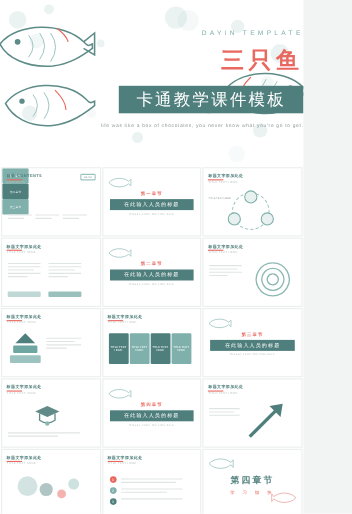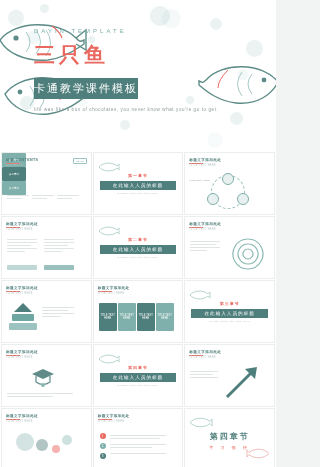--- a/index.html
+++ b/index.html
@@ -20,33 +20,33 @@
       radial-gradient(circle at 30% 22%, rgba(120,175,170,0.07) 0 4px, transparent 5px),
       radial-gradient(circle at 78% 30%, rgba(120,175,170,0.06) 0 7px, transparent 8px);
   }
   
   .cover{position:relative;height:152px;overflow:hidden;}
   .cover-dots{position:absolute;inset:0;}
   .dot{position:absolute;border-radius:50%;background:rgba(138,190,185,0.18);}
   .fish{position:absolute;}
   .fish svg{display:block;}
   .cover-text{
-    position:absolute;left:0;right:0;top:28px;text-align:left;margin-left:34px;
+    position:absolute;left:0;right:0;top:28px;text-align:right;margin-left:34px;
   }
   .eyebrow{
     font-size:6px;letter-spacing:3px;color:#7fb0ab;margin:0 0 7px 0;
     font-family:"Liberation Sans", sans-serif;
   }
   .title-main{
     font-size:21px;font-weight:bold;color:#e9685f;letter-spacing:4px;margin:0;
     font-family:"DejaVu Sans", sans-serif;
   }
   .title-bar{
     margin:9px auto 0 auto;background:#4f7f7c;color:#ffffff;
-    font-size:11px;letter-spacing:2px;padding:3px 0;display:inline-block;
+    font-size:15px;letter-spacing:2px;padding:3px 16px;display:inline-block;
     font-family:"DejaVu Sans", sans-serif;
   }
   .subtitle{
     font-size:4.5px;color:#8a9a98;letter-spacing:0.6px;margin:8px 0 0 0;
   }
   
   .grid{
     position:absolute;top:152px;left:0;right:0;bottom:0;
     display:grid;grid-template-columns:repeat(3,1fr);
     grid-auto-rows:63px;gap:1px;background:transparent;padding:0 1px;

